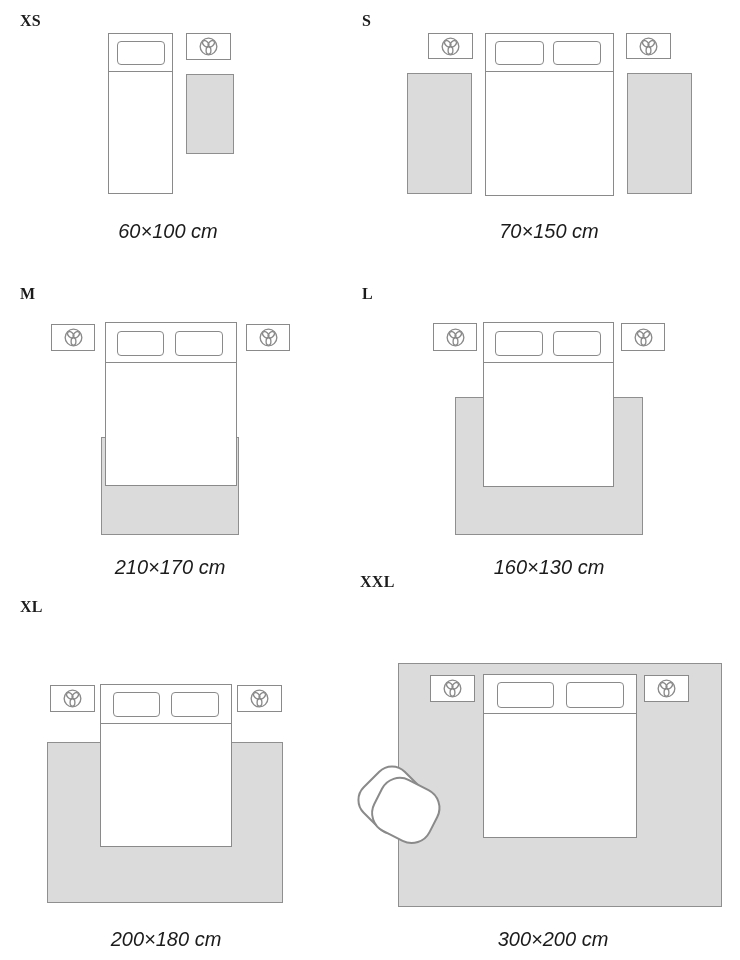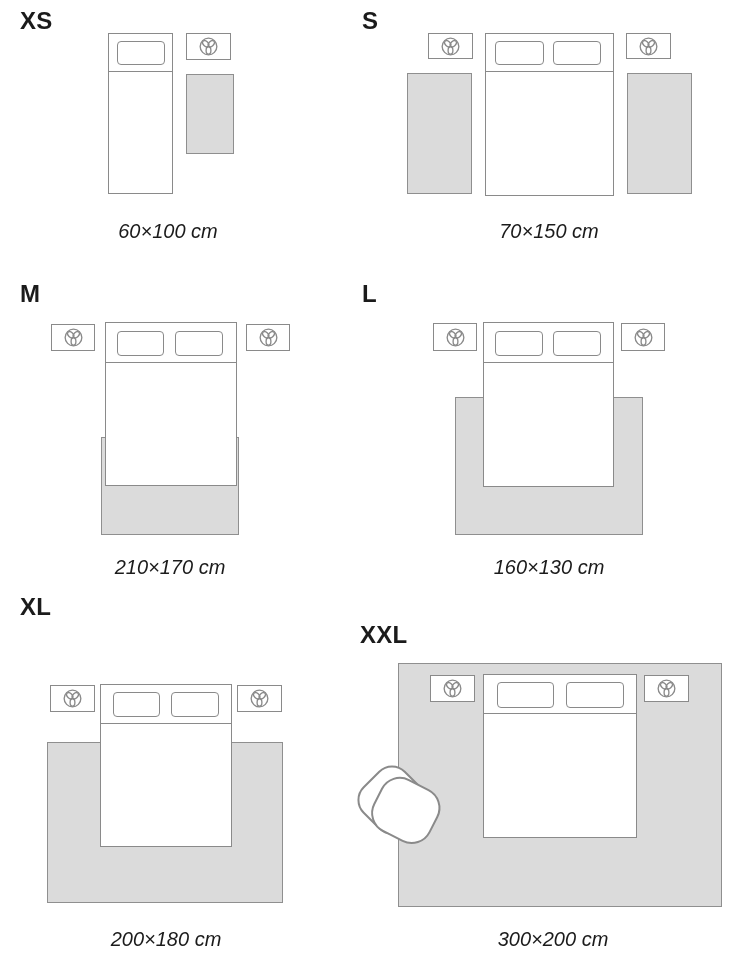--- a/index.html
+++ b/index.html
@@ -10,22 +10,22 @@
     --furniture-fill:#ffffff;
   }
   *{box-sizing:border-box;margin:0;padding:0}
   html,body{background:#ffffff}
   body{
     width:740px;height:960px;position:relative;overflow:hidden;
     font-family:"Liberation Sans",sans-serif;color:var(--text);
   }
   .stage{position:absolute;inset:0}
   .size-label{
-    position:absolute;font-size:24px;font-weight:700;line-height:22px;
-    letter-spacing:.3px;color:var(--text);
+    position:absolute;font-size:16px;font-weight:700;line-height:22px;
+    letter-spacing:.3px;color:var(--text);font-family:Liberation Serif, serif;
   }
   .caption{
     position:absolute;font-size:20px;line-height:22px;color:var(--text);
     transform:translateX(-50%);white-space:nowrap;font-style:italic;
   }
   .rug{
     position:absolute;background:var(--rug-fill);
     border:1.5px solid var(--rug-border);
   }
   .bed{
@@ -218,21 +218,21 @@
            <ellipse cx="12" cy="7.9" rx="2.5" ry="3.8" transform="rotate(180 12 12)"></ellipse>
            <ellipse cx="12" cy="7.9" rx="2.5" ry="3.8" transform="rotate(315 12 12)"></ellipse>
           </g>
       </svg>
     </div>
 
     <div class="caption" style="left:166px;top:928px">200×180 cm</div>
   </section>
 
   <section>
-    <div class="size-label" style="left:360px;top:624px">XXL</div>
+    <div class="size-label" style="left:360px;top:571px">XXL</div>
 
     <div class="rug" style="left:398px;top:663px;width:324px;height:244px"></div>
 
     <div class="bed" style="left:483px;top:674px;width:154px;height:164px">
       <div class="bed-head" style="height:39px"></div>
       <div class="pillow" style="left:13px;top:7px;width:57px;height:26px"></div>
       <div class="pillow" style="left:82px;top:7px;width:58px;height:26px"></div>
     </div>
 
     <div class="nightstand" style="left:430px;top:675px;width:45px;height:27px">

